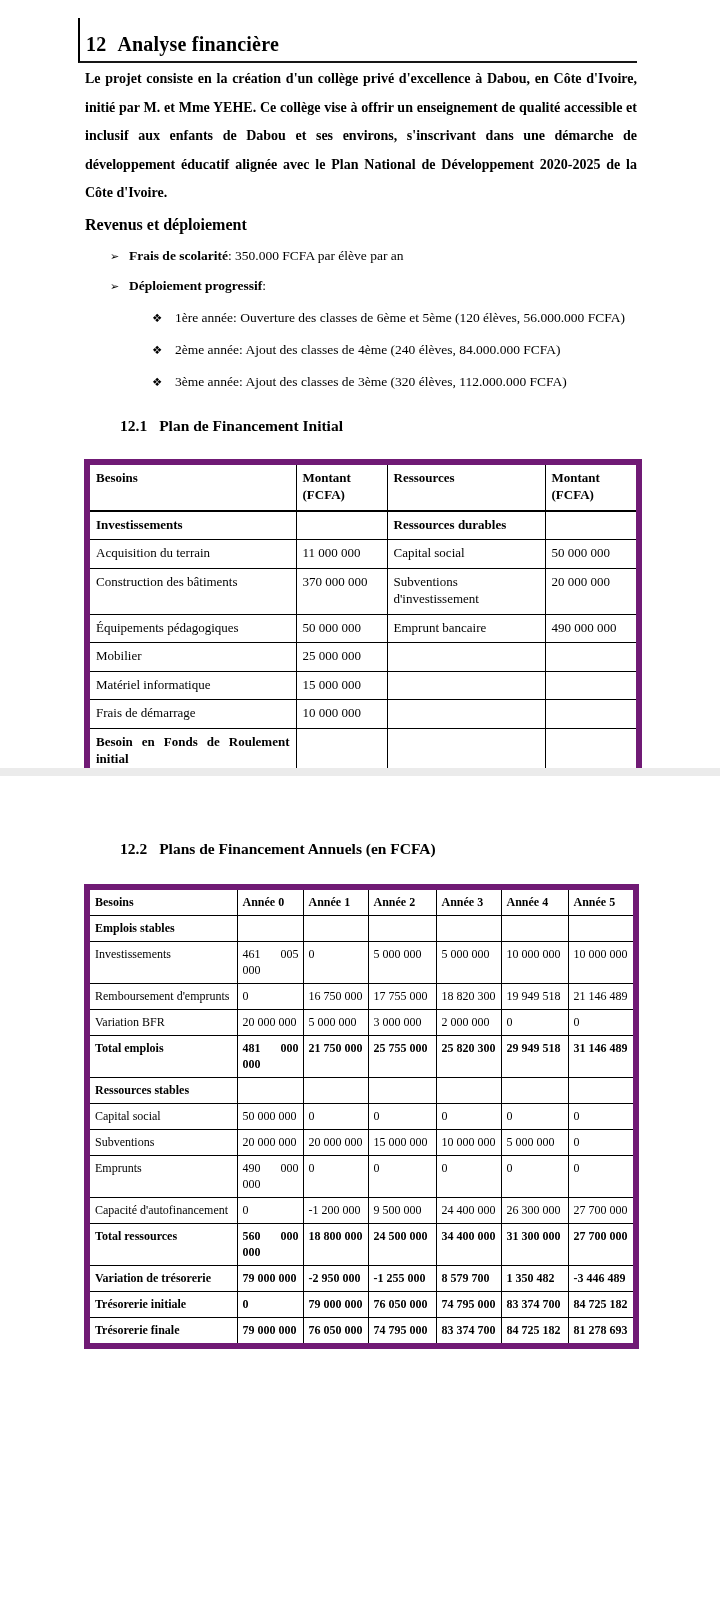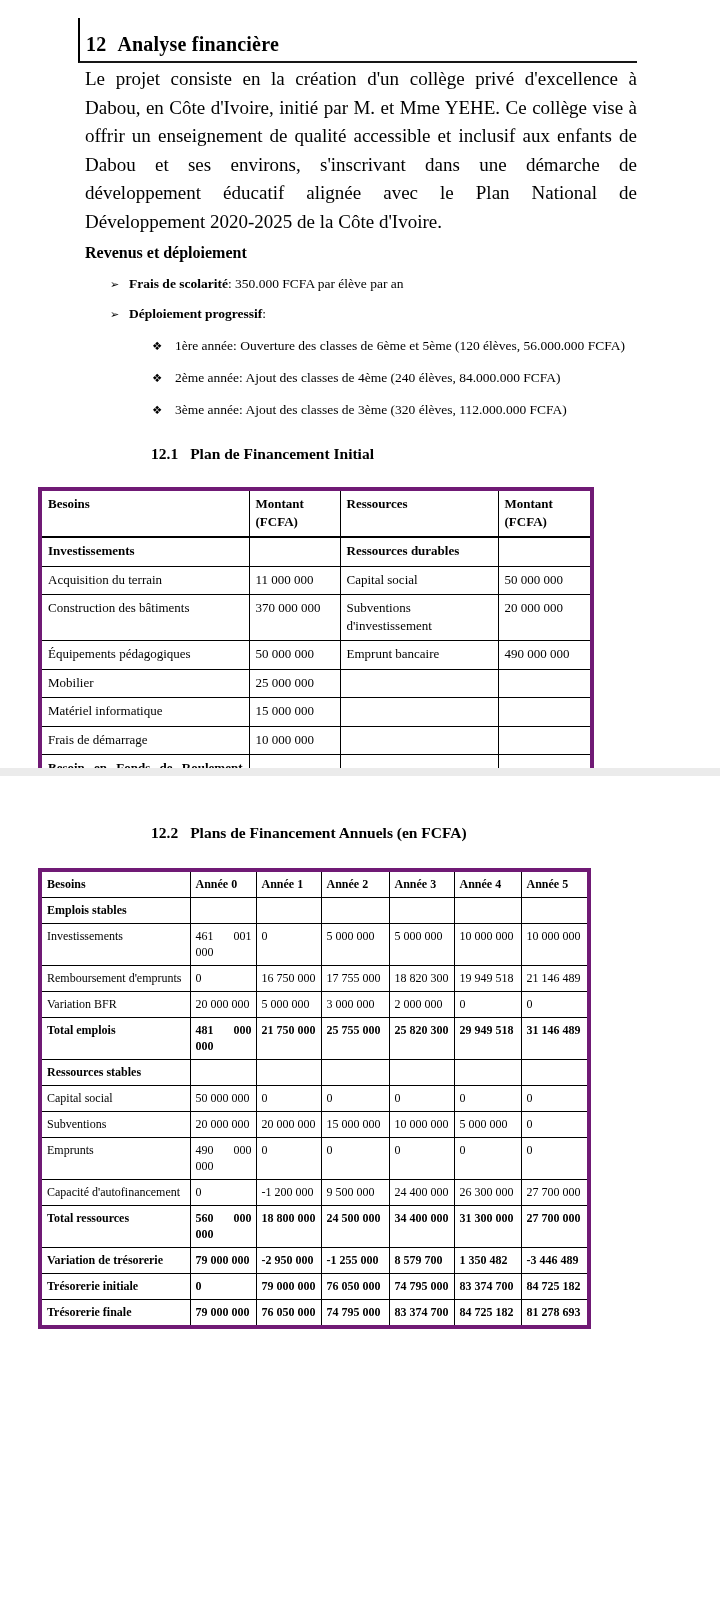--- a/index.html
+++ b/index.html
@@ -4,51 +4,51 @@
 <style>
   * { margin:0; padding:0; box-sizing:border-box; }
   html,body { background:#ffffff; }
   body {
     width:720px; height:1612px;
     font-family:"Liberation Serif","DejaVu Serif",serif;
     color:#000; position:relative; overflow:hidden;
   }
   .page1 { height:768px; overflow:hidden; padding-top:18px; }
   .band  { height:8px; width:720px; }
-  .page2 { height:634px; overflow:hidden; padding-top:48px; }
+  .page2 { height:634px; overflow:hidden; padding-top:64px; }
 
   
   .h1block {
     margin-left:78px; width:559px;
     border-left:2px solid #000;
     border-bottom:2px solid #161616;
     padding:15px 0 5px 6px;
   }
   .h1block .t { font-size:20px; font-weight:bold; letter-spacing:.2px; }
   .h1block .num { margin-right:11px; }
 
   .para {
     margin:2px 0 0 85px; width:552px;
-    font-size:19px; line-height:28.5px; text-align:justify;
+    font-size:14px; line-height:28.5px; text-align:justify;font-weight:bold;
   }
   .h3 { margin:8px 0 0 85px; font-size:16px; font-weight:bold; }
 
   .bullet1 { margin:14px 0 0 110px; font-size:13.5px; display:flex; align-items:baseline; }
   .bullet1 .glyph { width:19px; font-family:"DejaVu Sans",sans-serif; font-size:11px; flex:0 0 19px; }
   .bullet1 .lbl { font-weight:bold; }
 
   .bullet2 { margin:16px 0 0 152px; font-size:13.5px; display:flex; align-items:baseline; }
   .bullet2 .glyph { width:23px; font-family:"DejaVu Sans",sans-serif; font-size:11.5px; flex:0 0 23px; }
 
   .h2 { font-size:15.5px; font-weight:bold; }
-  .h2 .num { margin-right:12px;margin-left:31px; }
+  .h2 .num { margin-right:12px; }
   .h2.s1 { margin:27px 0 0 120px; }
   .h2.s2 { margin:0 0 0 120px; }
 
-  table { border-collapse:collapse; table-layout:fixed; margin-left:38px; border:4px solid #701a75; }
+  table { border-collapse:collapse; table-layout:fixed; margin-left:84px; border:6px solid #701a75; }
   td, th { border:1px solid #000; vertical-align:top; text-align:left; overflow:hidden; }
   th { text-align:left; font-weight:bold; }
   tr.b td { font-weight:bold; }
 
   
   .t1 { width:552px; margin-top:24px; font-size:13px; }
   .t1 td, .t1 th { padding:4px 6px 6px 6px; line-height:17.5px; text-align:justify; }
   .t1 thead th { border-bottom:2px solid #000; }
   .t1 tbody tr:last-child td { border-top:2px solid #000; }
 
@@ -211,21 +211,21 @@
           <td>Emplois stables</td>
           <td></td>
           <td></td>
           <td></td>
           <td></td>
           <td></td>
           <td></td>
         </tr>
         <tr>
           <td>Investissements</td>
-          <td>461 001 000</td>
+          <td>461 005 000</td>
           <td>0</td>
           <td>5 000 000</td>
           <td>5 000 000</td>
           <td>10 000 000</td>
           <td>10 000 000</td>
         </tr>
         <tr>
           <td>Remboursement d'emprunts</td>
           <td>0</td>
           <td>16 750 000</td>

